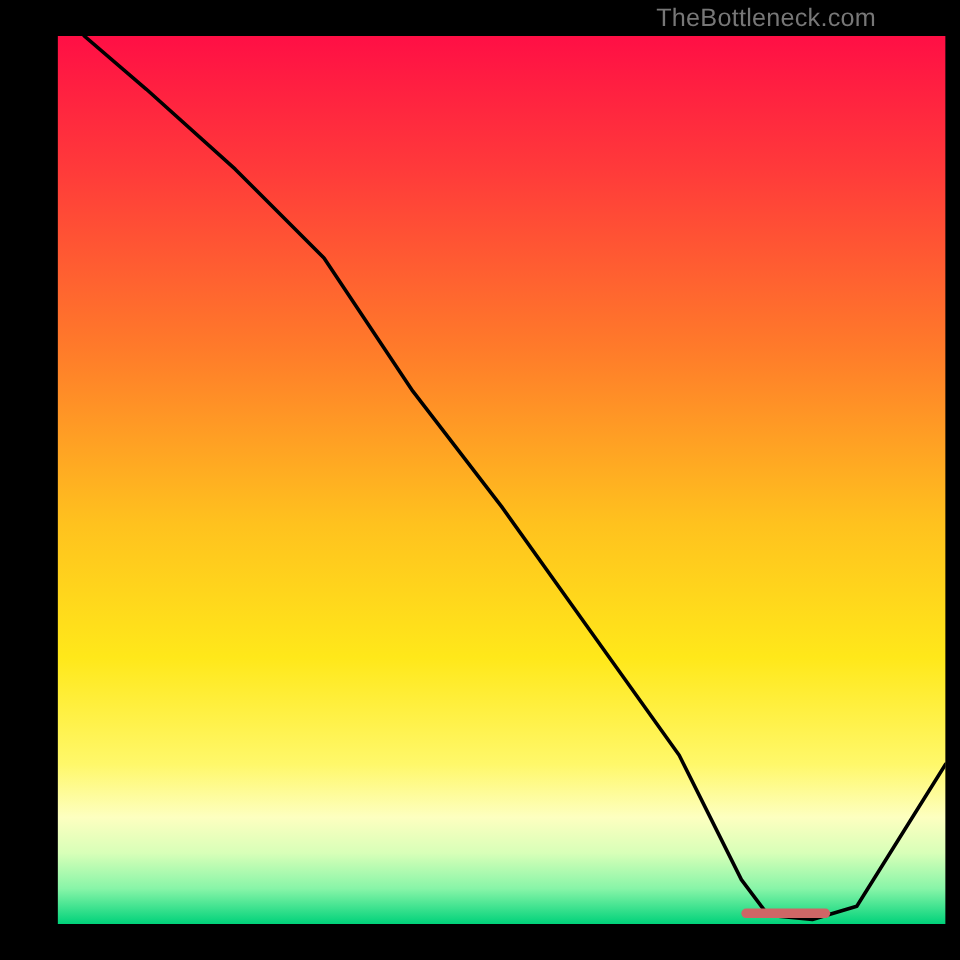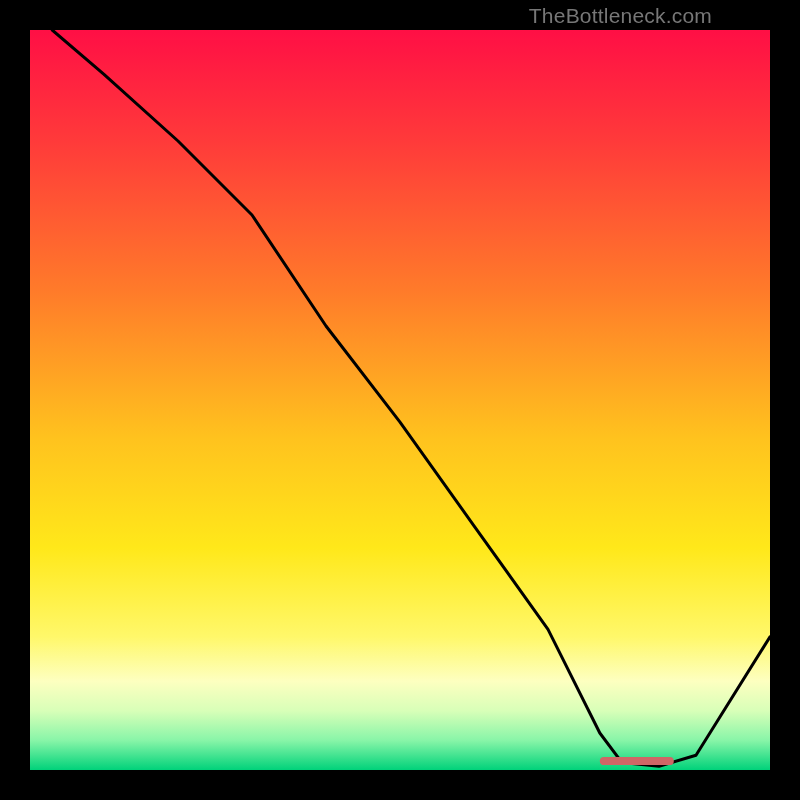--- a/index.html
+++ b/index.html
@@ -9,20 +9,21 @@
     height: 800px;
     overflow: hidden;
     background: #000;
     font-family: Arial, Helvetica, sans-serif;
   }
   .frame {
     position: relative;
     width: 724px;
     height: 800px;
     background: #000;
+    margin-left: 18px;
   }
   .watermark {
     position: absolute;
     top: 4px;
     right: 12px;
     color: #777;
     font-size: 21px;
     font-weight: 500;
     letter-spacing: 0.2px;
     z-index: 10;

